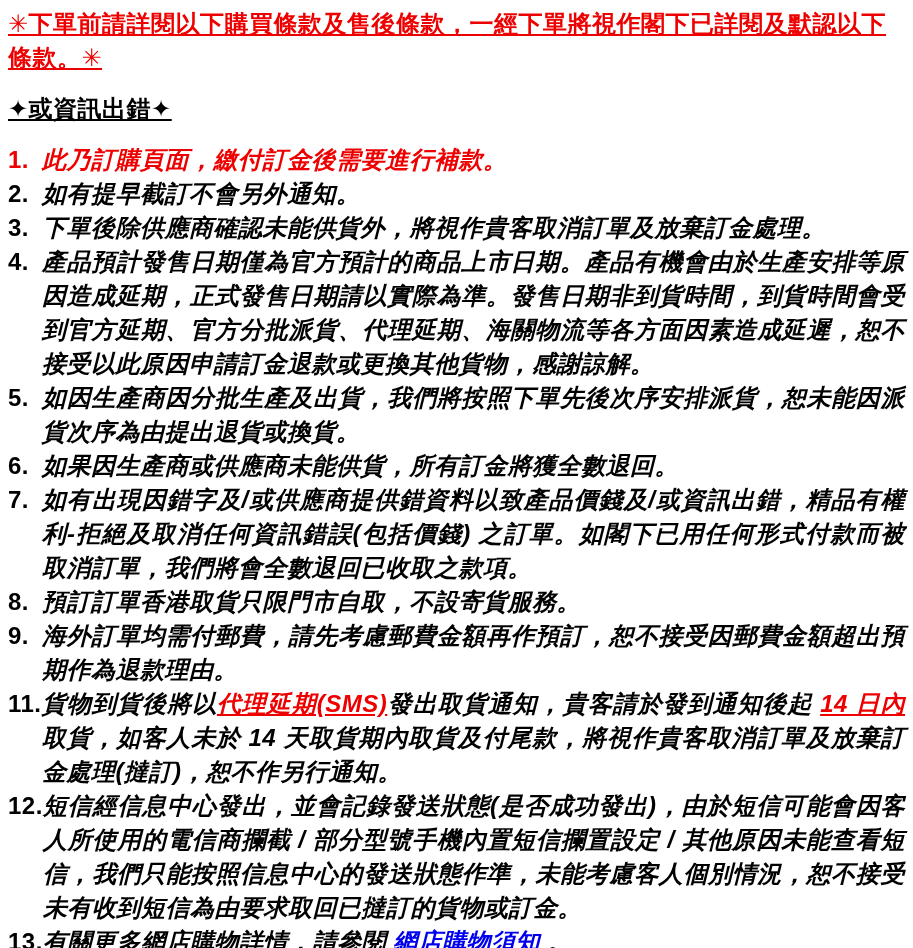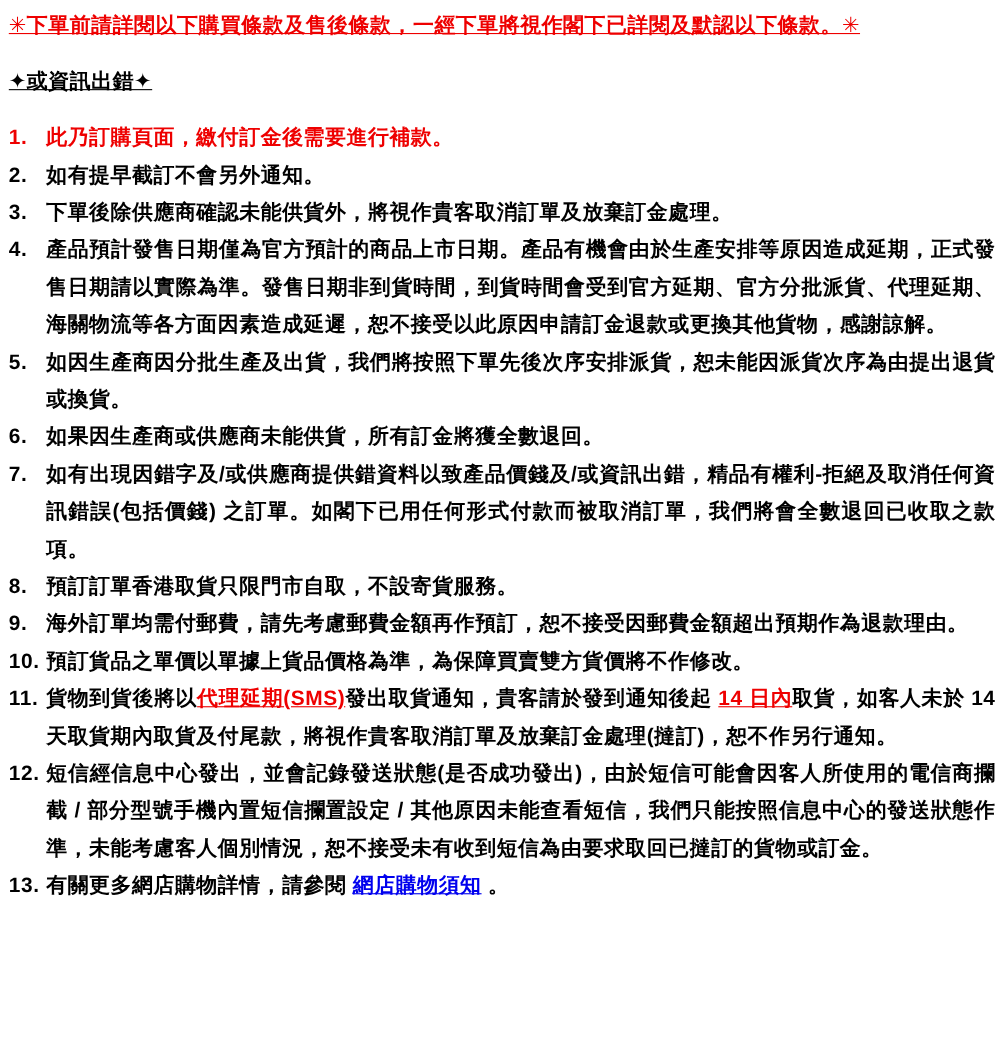--- a/index.html
+++ b/index.html
@@ -14,21 +14,21 @@
   }
   .page {
     width: 913px;
     height: 948px;
     box-sizing: border-box;
     padding: 7px 8px 8px 8px;
     overflow: hidden;
     background: #ffffff;
     font-family: "Liberation Sans", "DejaVu Sans", sans-serif;
     font-weight: 700;
-    font-size: 19px;
+    font-size: 24px;
     color: var(--black);
     letter-spacing: 0.5px;
   }
   .notice {
     color: var(--red);
     text-decoration: underline;
     line-height: 34px;
     margin-bottom: 17px;
   }
   .heading {
@@ -48,20 +48,21 @@
   }
   .term-num {
     flex: 0 0 34px;
     line-height: 34px;
     white-space: nowrap;
   }
   .term-text {
     flex: 1 1 auto;
     line-height: 34px;
     text-align: justify;
+    font-style: italic;
   }
   .term-row.red .term-num,
   .term-row.red .term-text {
     color: var(--red);
   }
   .seg-red {
     color: var(--red);
     text-decoration: underline;
   }
   .seg-link {
@@ -109,24 +110,20 @@
       </li>
       <li class="term-row">
         <span class="term-num">8.</span>
         <span class="term-text"><span>預訂訂單香港取貨只限門市自取，不設寄貨服務。</span></span>
       </li>
       <li class="term-row">
         <span class="term-num">9.</span>
         <span class="term-text"><span>海外訂單均需付郵費，請先考慮郵費金額再作預訂，恕不接受因郵費金額超出預期作為退款理由。</span></span>
       </li>
       <li class="term-row">
-        <span class="term-num">10.</span>
-        <span class="term-text"><span>預訂貨品之單價以單據上貨品價格為準，為保障買賣雙方貨價將不作修改。</span></span>
-      </li>
-      <li class="term-row">
         <span class="term-num">11.</span>
         <span class="term-text"><span>貨物到貨後將以</span><span class="seg-red">代理延期(SMS)</span><span>發出取貨通知，貴客請於發到通知後起 </span><span class="seg-red">14 日內</span><span>取貨，如客人未於 14 天取貨期內取貨及付尾款，將視作貴客取消訂單及放棄訂金處理(撻訂)，恕不作另行通知。</span></span>
       </li>
       <li class="term-row">
         <span class="term-num">12.</span>
         <span class="term-text"><span>短信經信息中心發出，並會記錄發送狀態(是否成功發出)，由於短信可能會因客人所使用的電信商攔截 / 部分型號手機內置短信攔置設定 / 其他原因未能查看短信，我們只能按照信息中心的發送狀態作準，未能考慮客人個別情況，恕不接受未有收到短信為由要求取回已撻訂的貨物或訂金。</span></span>
       </li>
       <li class="term-row">
         <span class="term-num">13.</span>
         <span class="term-text"><span>有關更多網店購物詳情，請參閱 </span><a class="seg-link" href="#">網店購物須知</a><span> 。</span></span>

